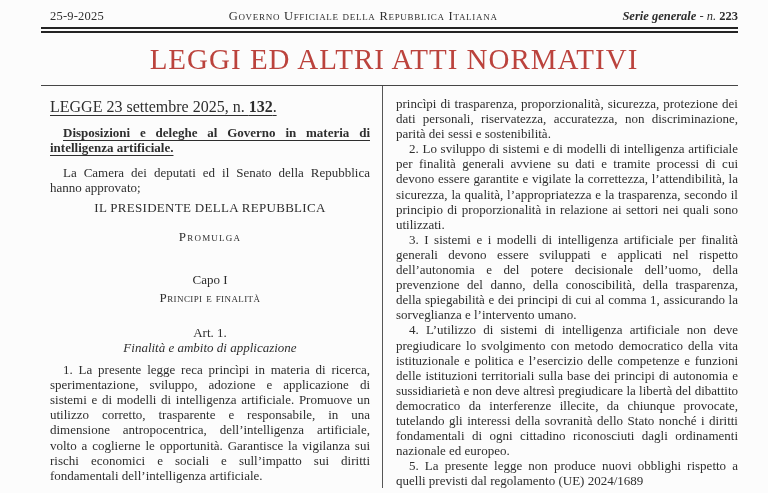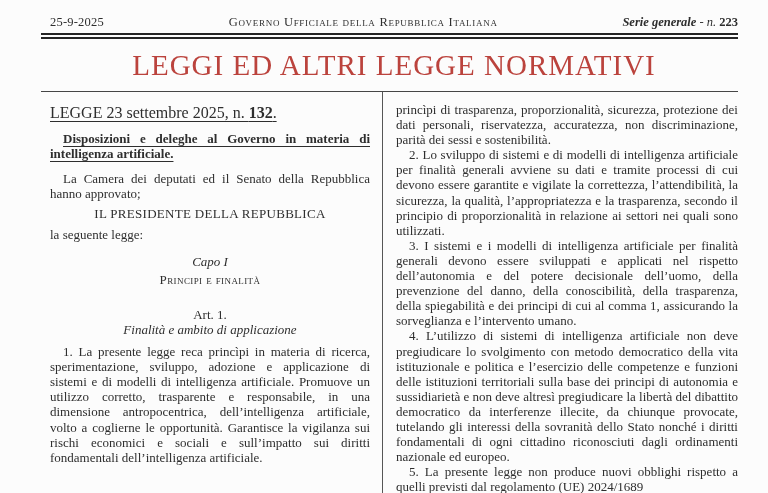--- a/index.html
+++ b/index.html
@@ -21,21 +21,21 @@
     height: 493px;
     padding: 0 30px 0 50px;
     overflow: hidden;
   }
 
   
   .header-row {
     display: flex;
     justify-content: space-between;
     align-items: center;
-    padding-top: 15px;
+    padding-top: 9px;
     font-size: 12.5px;
   }
   .pub-date { letter-spacing: 0.2px; }
   .masthead {
     font-variant: small-caps;
     letter-spacing: 0.7px;
     font-size: 12.5px;
   }
   .series .series-label { font-style: italic; font-weight: bold; }
   .series .series-sep   { font-style: italic; }
@@ -95,59 +95,59 @@
     margin-top: 11px;
     font-weight: bold;
     text-decoration: underline;
     text-underline-offset: 3px;
     text-decoration-thickness: 1.3px;
   }
   .preamble   { margin-top: 10px; }
   .president  { margin-top: 5px;  letter-spacing: 0.3px; }
   .promulga   { margin-top: 13px; font-variant: small-caps; letter-spacing: 1.2px; }
   .enactment  { margin-top: 5px; }
-  .chapter    { margin-top: 12px; font-style: italic; }
+  .chapter    { margin-top: 28px; }
   .chapter-sub{ margin-top: 3px;  font-variant: small-caps; letter-spacing: 0.4px; }
   .article    { margin-top: 20px; }
   .article-sub{  font-style: italic; }
   .para-first { margin-top: 7px; }
 </style>
 </head>
 <body>
 
 <div class="page">
 
   <div class="header-row">
     <span class="pub-date">25-9-2025</span>
     <span class="masthead">Governo Ufficiale della Repubblica Italiana</span>
     <span class="series">
       <span class="series-label">Serie generale</span><span class="series-sep"> - n. </span><span class="series-number">223</span>
     </span>
   </div>
 
   <div class="rule-double"></div>
 
-  <h1 class="banner-title" style="color: rgb(187, 67, 61);">LEGGI ED ALTRI LEGGE NORMATIVI</h1>
+  <h1 class="banner-title" style="color: rgb(187, 67, 61);">LEGGI ED ALTRI ATTI NORMATIVI</h1>
 
   <div class="content">
 
     <div class="col-left">
 
       <div class="law-heading txt">
         <span class="u"><span>LEGGE 23 settembre 2025, n. </span><span class="num">132</span><span>.</span></span>
       </div>
 
       <div class="law-subject txt just indent">Disposizioni e deleghe al Governo in materia di intelligenza artificiale.</div>
 
       <div class="preamble txt just indent">La Camera dei deputati ed il Senato della Repubblica hanno approvato;</div>
 
       <div class="president txt center">IL PRESIDENTE DELLA REPUBBLICA</div>
 
+      <div class="promulga txt center">Promulga</div>
 
-      <div class="enactment txt">la seguente legge:</div>
 
       <div class="chapter txt center">Capo I</div>
 
       <div class="chapter-sub txt center">Principi e finalità</div>
 
       <div class="article txt center">Art. 1.</div>
 
       <div class="article-sub txt center">Finalità e ambito di applicazione</div>
 
       <div class="para-first txt just indent">1. La presente legge reca princìpi in materia di ricerca, sperimentazione, sviluppo, adozione e applicazione di sistemi e di modelli di intelligenza artificiale. Promuove un utilizzo corretto, trasparente e responsabile, in una dimensione antropocentrica, dell’intelligenza artificiale, volto a coglierne le opportunità. Garantisce la vigilanza sui rischi economici e sociali e sull’impatto sui diritti fondamentali dell’intelligenza artificiale.</div>

